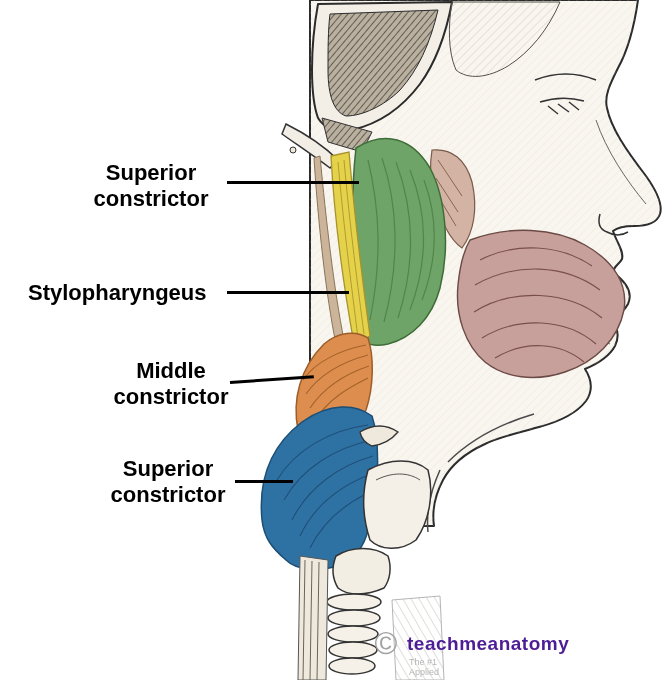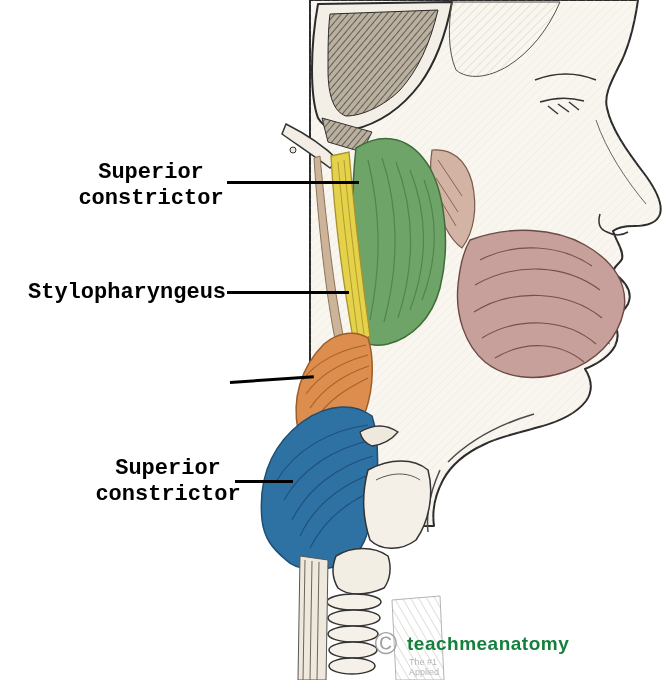--- a/index.html
+++ b/index.html
@@ -3,34 +3,34 @@
 <meta charset="utf-8">
 <style>
   html,body{margin:0;padding:0;background:#ffffff;}
   .stage{
     position:relative;width:670px;height:680px;background:#ffffff;overflow:hidden;
     font-family:"Liberation Sans",sans-serif;
   }
   .illustration{position:absolute;left:0;top:0;width:670px;height:680px;}
   .label{
     position:absolute;font-weight:700;font-size:22px;line-height:1.16;
-    color:#000;text-align:center;z-index:5;font-family:Liberation Mono, monospace;
+    color:#000;text-align:center;z-index:5;
   }
   .label.nowrap{white-space:nowrap;text-align:left;}
   .leader{
     position:absolute;height:3px;background:#000;z-index:4;transform-origin:left center;
   }
   .watermark{position:absolute;z-index:6;}
   .wm-copy{
     position:absolute;left:371px;top:629px;width:30px;height:30px;
     font-size:31px;line-height:30px;color:#a2a2a2;font-weight:400;text-align:center;
   }
   .wm-brand{
     position:absolute;left:407px;top:633px;font-size:19px;font-weight:700;
-    color:#15803d;letter-spacing:0.5px;
+    color:#4c1d95;letter-spacing:0.5px;
   }
   .wm-tagline{
     position:absolute;left:409px;top:657px;font-size:9px;color:#b5b5b5;
   }
 </style>
 </head>
 <body>
 
 <div class="stage">
 
@@ -191,20 +191,21 @@
       <path d="M 392 600 L 440 596 L 444 680 L 396 680 Z" fill="url(#hatchMid)" opacity="0.55" stroke="#777" stroke-width="1"></path>
     </g>
   </svg>
 
   <div class="label" style="left:58px;top:160px;width:186px;">Superior constrictor</div>
   <div class="leader" style="left:227px;top:181px;width:132px;"></div>
 
   <div class="label nowrap" style="left:28px;top:280px;">Stylopharyngeus</div>
   <div class="leader" style="left:227px;top:291px;width:122px;"></div>
 
+  <div class="label" style="left:78px;top:358px;width:186px;">Middle constrictor</div>
   <div class="leader" style="left:230px;top:381px;width:84px;transform:rotate(-4deg);"></div>
 
   <div class="label" style="left:75px;top:456px;width:186px;">Superior constrictor</div>
   <div class="leader" style="left:235px;top:480px;width:58px;"></div>
 
   <div class="watermark">
     <span class="wm-copy">©</span>
     <span class="wm-brand">teachmeanatomy</span>
     <span class="wm-tagline">The #1 Applied Hum</span>
 

